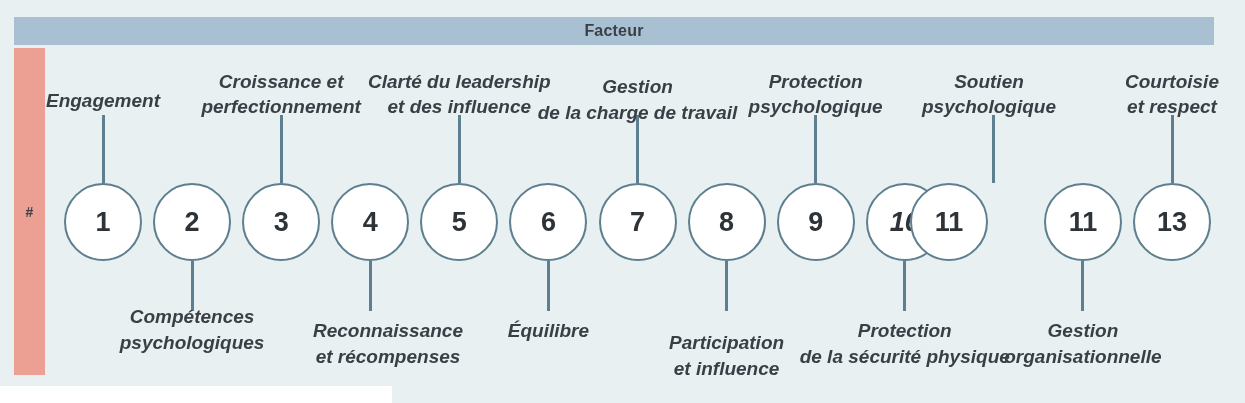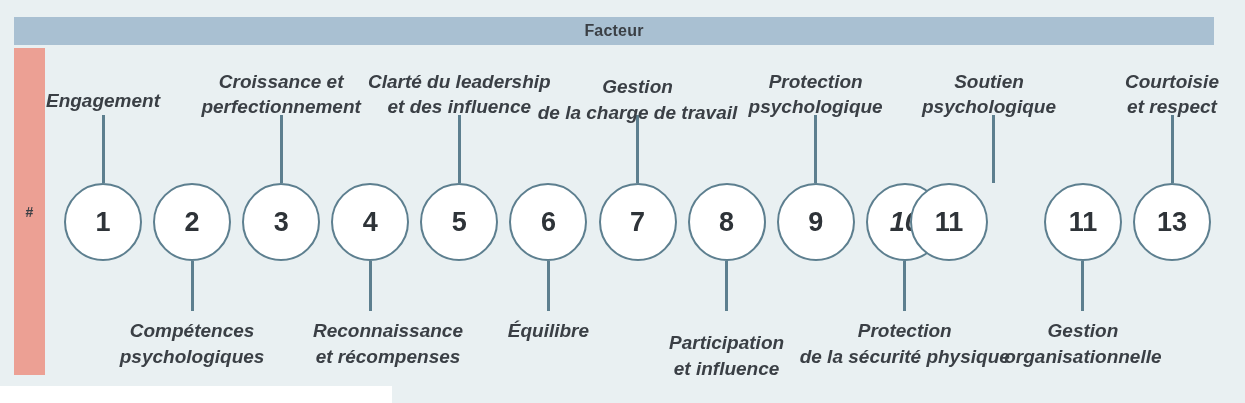--- a/index.html
+++ b/index.html
@@ -138,21 +138,21 @@
   <div id="nodes">
       <div class="circle" style="left: 64px; top: 183px;">
         <span class="circle-num">1</span>
       </div>
       <div class="stem" style="left: 101.5px; top: 115px; height: 68px;"></div>
       <div class="label label-top" style="width: 230px; left: -12px; top: 88.4px;">Engagement</div>
       <div class="circle" style="left: 153.083px; top: 183px;">
         <span class="circle-num">2</span>
       </div>
       <div class="stem" style="left: 190.583px; top: 261px; height: 50px;"></div>
-      <div class="label label-bottom" style="width: 230px; left: 77.0833px; top: 318px;">Compétences
+      <div class="label label-bottom" style="width: 230px; left: 77.0833px; top: 304px;">Compétences
 psychologiques</div>
       <div class="circle" style="left: 242.167px; top: 183px;">
         <span class="circle-num">3</span>
       </div>
       <div class="stem" style="left: 279.667px; top: 115px; height: 68px;"></div>
       <div class="label label-top" style="width: 230px; left: 166.167px; top: 68.8px;">Croissance et
 perfectionnement</div>
       <div class="circle" style="left: 331.25px; top: 183px;">
         <span class="circle-num">4</span>
       </div>

